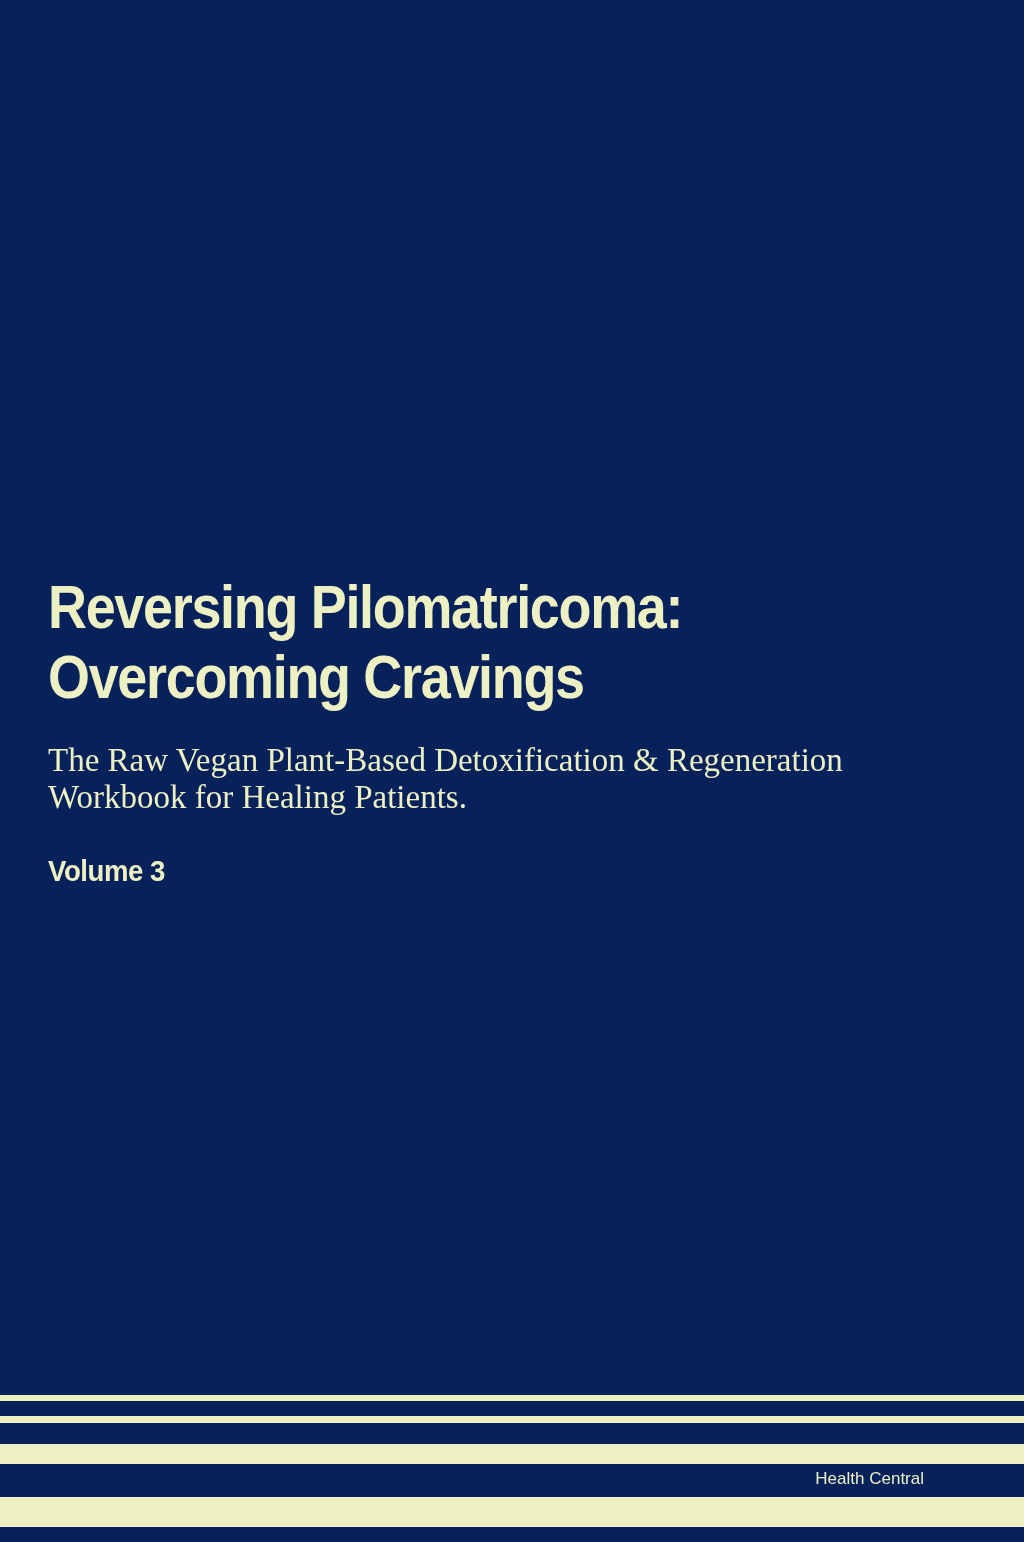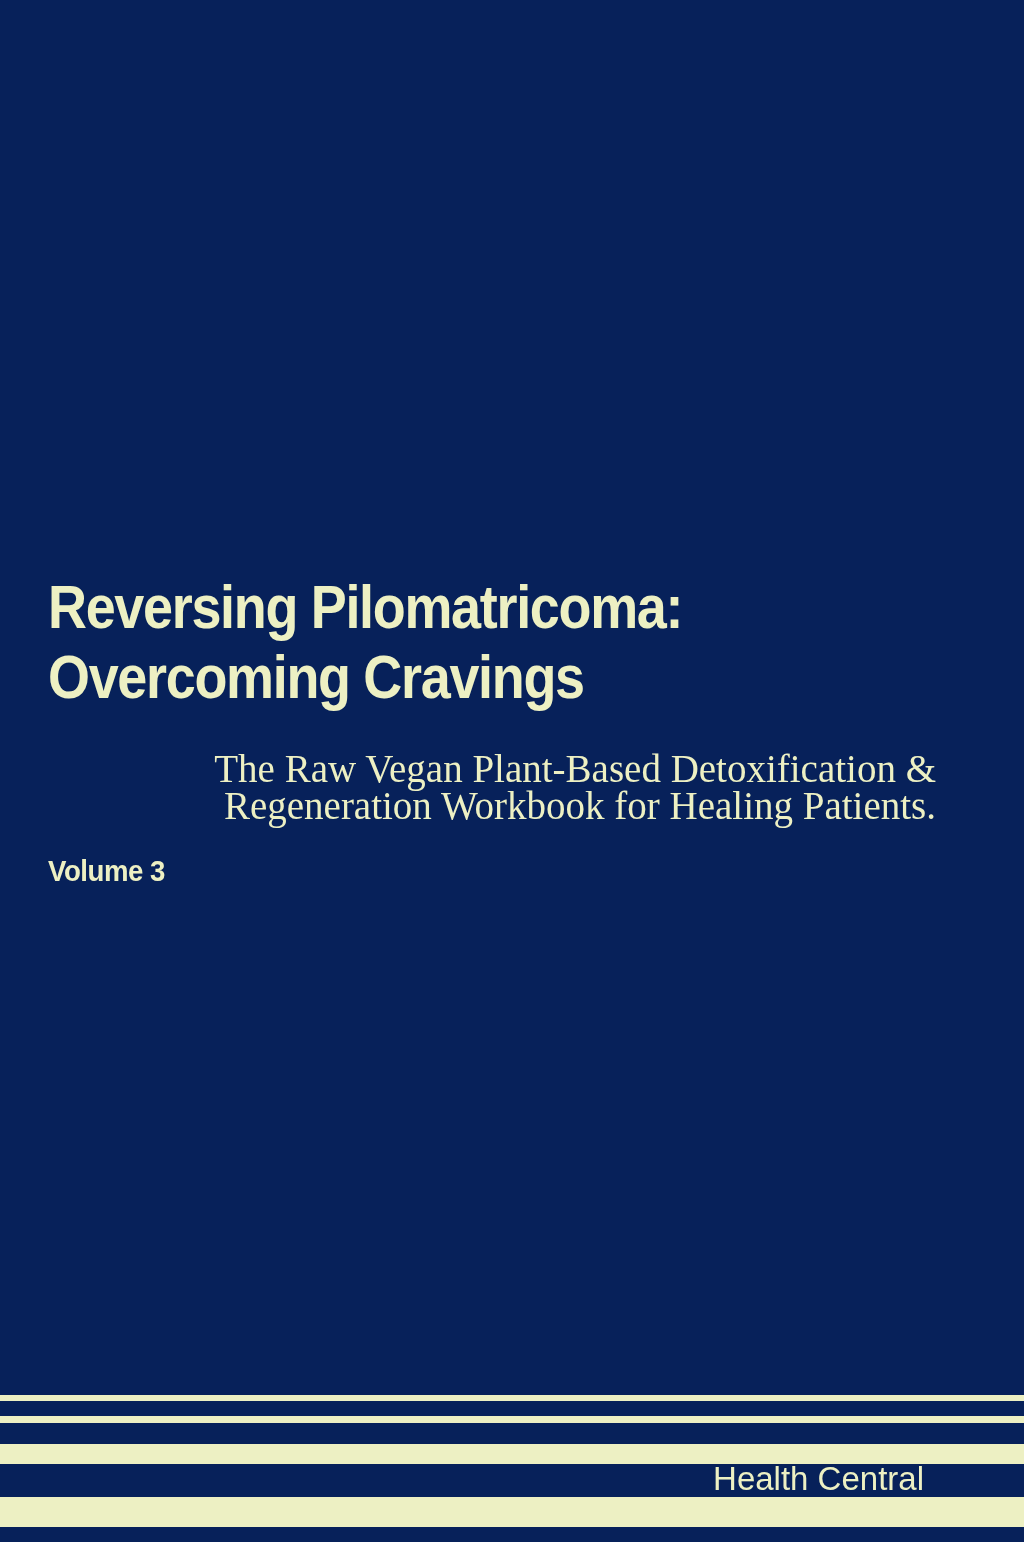--- a/index.html
+++ b/index.html
@@ -18,43 +18,42 @@
     position:absolute;left:48px;top:572px;margin:0;
     font-family:"Liberation Sans",sans-serif;
     font-weight:700;font-size:62px;line-height:70px;
     letter-spacing:-1.5px;
     color:var(--cream);
     transform:scaleX(0.87);transform-origin:left top;
     white-space:nowrap;
   }
   .title .line{display:block;}
   .subtitle{
-    position:absolute;left:48px;top:742px;width:880px;margin:8px;
+    position:absolute;left:48px;top:742px;width:880px;margin:0;
     font-family:"Liberation Serif",serif;
-    font-weight:400;font-size:39px;line-height:37px;
+    font-weight:400;font-size:33px;line-height:37px;
     color:var(--cream);
-    text-align:right;
   }
   .volume{
     position:absolute;left:48px;top:854px;margin:0;
     font-family:"Liberation Sans",sans-serif;
     font-weight:700;font-size:30px;line-height:34px;
     letter-spacing:-0.5px;
     color:var(--cream);
     transform:scaleX(0.92);transform-origin:left top;
   }
   .stripe{position:absolute;left:0;width:1024px;background:var(--cream);}
   .stripe.s1{top:1395px;height:6px;}
   .stripe.s2{top:1416px;height:7px;}
   .stripe.s3{top:1444px;height:20px;}
   .stripe.s4{top:1497px;height:30px;}
   .publisher{
     position:absolute;top:1464px;right:100px;margin:0;
     font-family:"Liberation Sans",sans-serif;
-    font-weight:400;font-size:33px;line-height:29px;
+    font-weight:400;font-size:17px;line-height:29px;
     color:var(--cream);
   }
 </style>
 </head>
 <body>
 
 <div class="cover">
 
   <h1 class="title">
     <span class="line">Reversing Pilomatricoma:</span>

